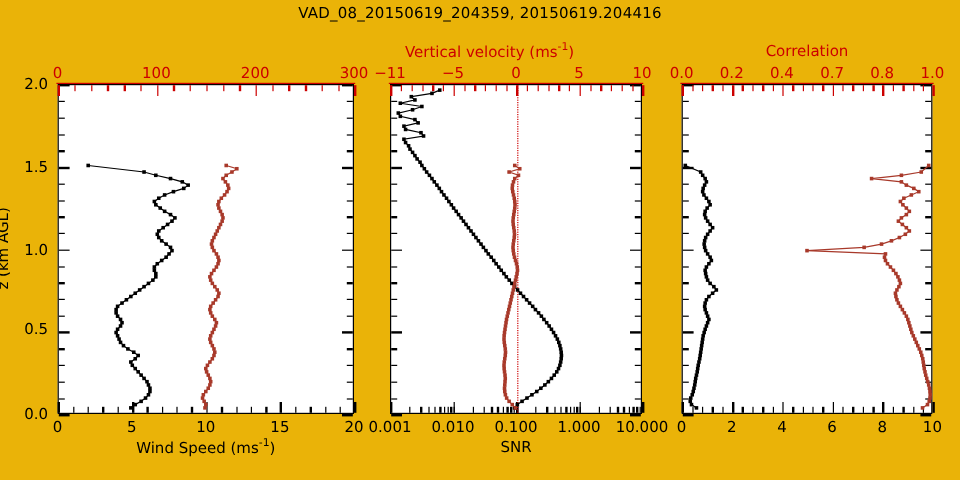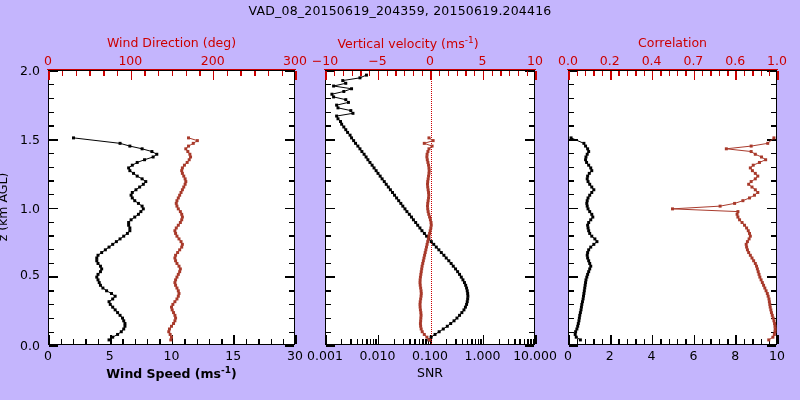--- a/index.html
+++ b/index.html
@@ -1,18 +1,18 @@
 <!DOCTYPE html>
 <html><head>
 <meta charset="utf-8">
 <style>
   html,body{margin:0;padding:0;background:#ffffff;}
   body{width:800px;height:400px;overflow:hidden;
        font-family:"DejaVu Sans","Liberation Sans",sans-serif;}
-  #root{position:relative;width:800px;height:400px;background:#c4b5fd;}
+  #root{position:relative;width:800px;height:400px;background:#eab308;}
 
   .ttl{position:absolute;left:0;width:800px;text-align:center;color:#000;
        font-size:12.5px;letter-spacing:.2px;white-space:nowrap;}
   #title-main{top:3px;}
   #title-sub{top:20px;font-size:12.5px;}
 
   .foot{position:absolute;width:800px;text-align:center;color:#000;font-size:10px;}
 
   
   .panel{position:absolute;top:70px;height:275px;box-sizing:border-box;
@@ -846,45 +846,44 @@
 
 <div class="lab ylab" style="left: 40px; top: 345px; transform: translate(-100%, -50%);">0.0</div>
     <div class="lab ylab" style="left: 40px; top: 274px; transform: translate(-100%, -50%); text-align: right;">0.5</div>
     <div class="lab ylab" style="left: 40px; top: 207.5px; transform: translate(-100%, -50%);">1.0</div>
     <div class="lab ylab" style="left: 40px; top: 138.75px; transform: translate(-100%, -50%);">1.5</div>
     <div class="lab ylab" style="left: 40px; top: 70px; transform: translate(-100%, -50%);">2.0</div>
     <div class="lab" style="left: 48px; top: 348px;">0</div>
     <div class="lab" style="left: 109.75px; top: 348px;">5</div>
     <div class="lab" style="left: 171.5px; top: 348px;">10</div>
     <div class="lab" style="left: 233.25px; top: 348px;">15</div>
-    <div class="lab" style="left: 295px; top: 348px;">30</div>
-    <div class="axtitle" style="left: 171.5px; top: 365px; font-weight: bold;">Wind Speed (ms<sup style="font-size:9px">-1</sup>)</div>
+    <div class="lab" style="left: 295px; top: 348px;">20</div>
+    <div class="axtitle" style="left: 171.5px; top: 365px;">Wind Speed (ms<sup style="font-size:9px">-1</sup>)</div>
     <div class="lab red" style="left: 48px; top: 53px;">0</div>
     <div class="lab red" style="left: 130.333px; top: 53px;">100</div>
     <div class="lab red" style="left: 212.667px; top: 53px;">200</div>
     <div class="lab red" style="left: 295px; top: 53px;">300</div>
-    <div class="axtitle red" style="left: 171.5px; top: 35px;">Wind Direction (deg)</div>
     <div class="lab" style="left: 325px; top: 348px;">0.001</div>
     <div class="lab" style="left: 377.5px; top: 348px;">0.010</div>
     <div class="lab" style="left: 430px; top: 348px;">0.100</div>
     <div class="lab" style="left: 482.5px; top: 348px;">1.000</div>
     <div class="lab" style="left: 535px; top: 348px;">10.000</div>
     <div class="axtitle" style="left: 430px; top: 365px;">SNR</div>
-    <div class="lab red" style="left: 325px; top: 53px;">−10</div>
+    <div class="lab red" style="left: 325px; top: 53px;">−11</div>
     <div class="lab red" style="left: 377.5px; top: 53px;">−5</div>
     <div class="lab red" style="left: 430px; top: 53px;">0</div>
     <div class="lab red" style="left: 482.5px; top: 53px;">5</div>
     <div class="lab red" style="left: 535px; top: 53px;">10</div>
     <div class="axtitle red" style="left: 408px; top: 35px;">Vertical velocity (ms<sup style="font-size:9px">-1</sup>)</div>
     <div class="lab" style="left: 568px; top: 348px;">0</div>
     <div class="lab" style="left: 609.8px; top: 348px;">2</div>
     <div class="lab" style="left: 651.6px; top: 348px;">4</div>
     <div class="lab" style="left: 693.4px; top: 348px;">6</div>
     <div class="lab" style="left: 735.2px; top: 348px;">8</div>
     <div class="lab" style="left: 777px; top: 348px;">10</div>
     <div class="lab red" style="left: 568px; top: 53px;">0.0</div>
     <div class="lab red" style="left: 609.8px; top: 53px;">0.2</div>
     <div class="lab red" style="left: 651.6px; top: 53px;">0.4</div>
     <div class="lab red" style="left: 693.4px; top: 53px;">0.7</div>
-    <div class="lab red" style="left: 735.2px; top: 53px;">0.6</div>
+    <div class="lab red" style="left: 735.2px; top: 53px;">0.8</div>
     <div class="lab red" style="left: 777px; top: 53px;">1.0</div>
     <div class="axtitle red" style="left: 672.5px; top: 35px;">Correlation</div>
   </div>
 
 </body></html>

